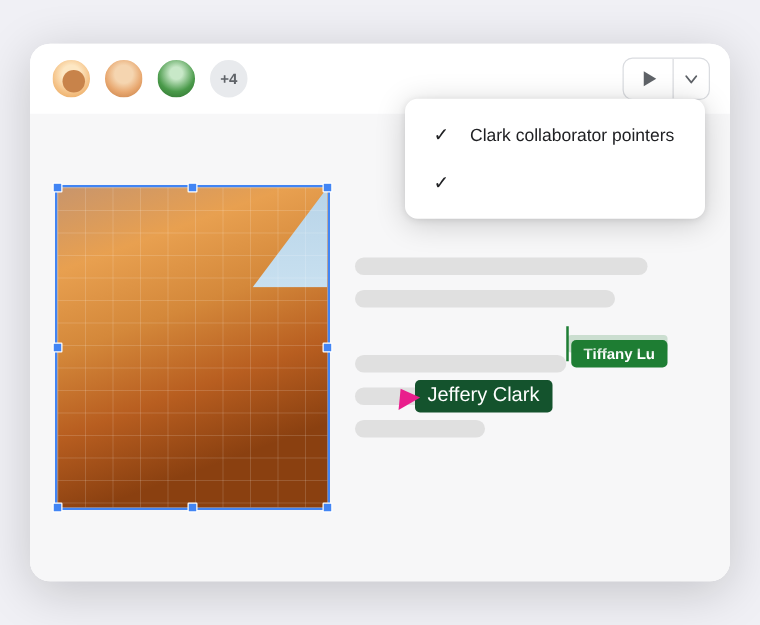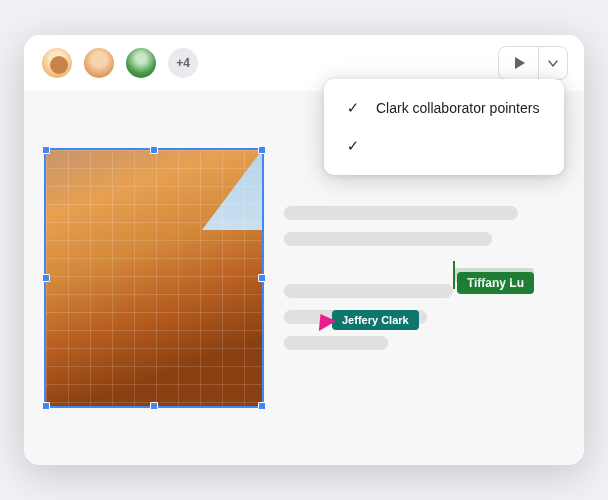--- a/index.html
+++ b/index.html
@@ -236,24 +236,24 @@
       width: 0;
       height: 0;
       border-left: 10px solid transparent;
       border-right: 10px solid transparent;
       border-bottom: 14px solid #e91e8c;
       transform: rotate(-30deg);
       margin-right: -2px;
     }
 
     .jeffery-label {
-      background: #0f766e;
+      background: #14532d;
       color: #fff;
-      font-size: 11px;
-      font-weight: 700;
+      font-size: 16px;
+      font-weight: 400;
       padding: 4px 10px;
       border-radius: 4px;
       white-space: nowrap;
     }
 
     
     .dropdown-menu {
       position: absolute;
       top: 44px;
       right: 20px;

